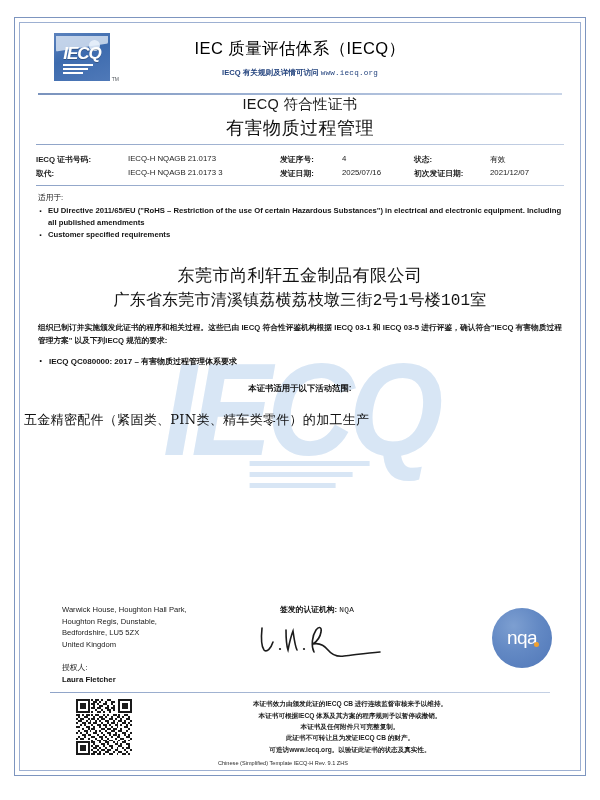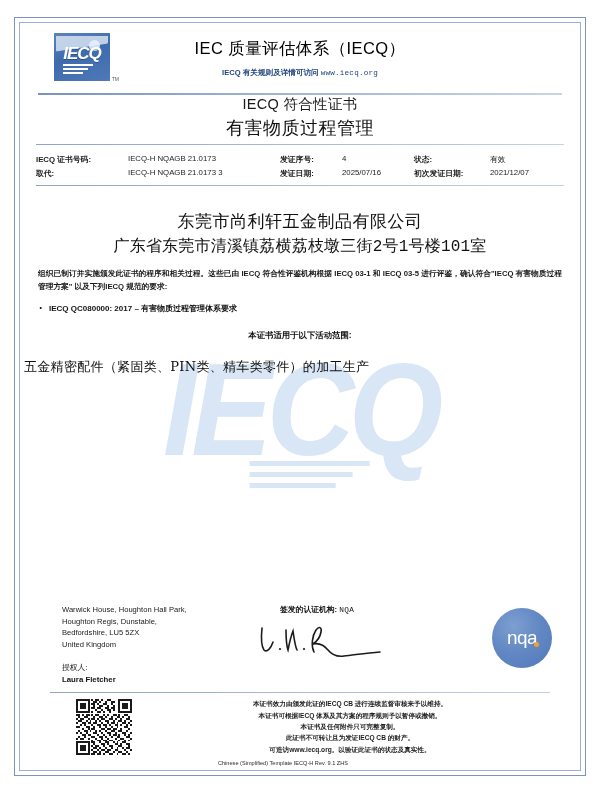--- a/index.html
+++ b/index.html
@@ -467,20 +467,27 @@
           <td class="c4">2025/07/16</td>
           <td class="c5 lbl">初次发证日期:</td>
           <td>2021/12/07</td>
         </tr>
       </tbody>
         </table>
     </div>
 
     <div class="rule thin" id="details-rule-bottom"></div>
 
+    <div id="applies-to">
+      <div class="heading">适用于:</div>
+      <ul>
+        <li>EU Directive 2011/65/EU ("RoHS – Restriction of the use Of certain Hazardous Substances") in electrical and electronic equipment. Including all published amendments</li>
+        <li>Customer specified requirements</li>
+      </ul>
+    </div>
 
     <div id="company-block">
       <div id="company-name">东莞市尚利轩五金制品有限公司</div>
       <div id="company-address">广东省东莞市清溪镇荔横荔枝墩三街2号1号楼101室</div>
     </div>
 
     <div id="body-para">组织已制订并实施颁发此证书的程序和相关过程。这些已由 IECQ 符合性评鉴机构根据 IECQ 03-1 和 IECQ 03-5 进行评鉴，确认符合"IECQ 有害物质过程管理方案" 以及下列IECQ 规范的要求:</div>
 
     <ul id="standards-list">
       <li>IECQ QC080000: 2017 – 有害物质过程管理体系要求</li>

